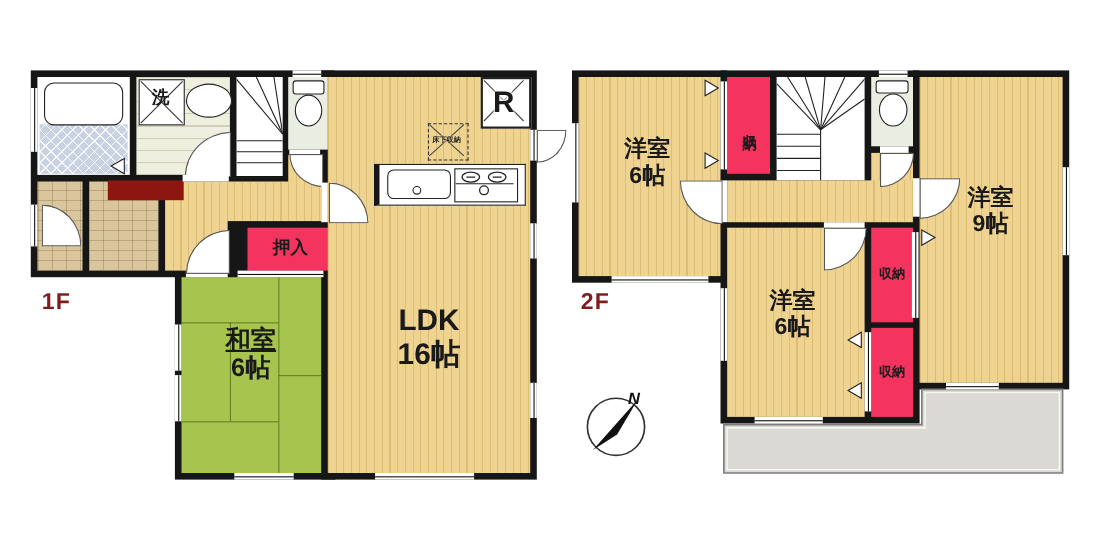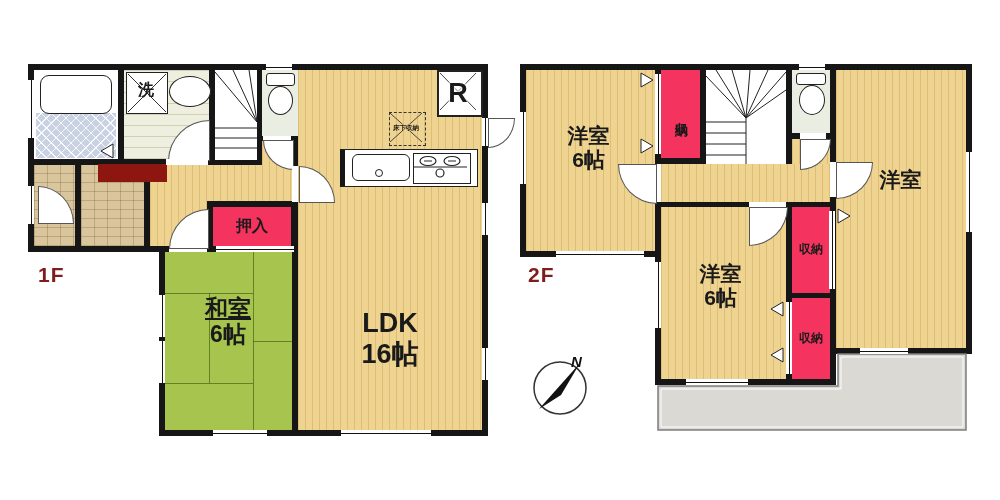--- a/index.html
+++ b/index.html
@@ -75,38 +75,38 @@
 
   <div class="floor-wood" style="left:262px;top:141px;width:30px;height:25px;"></div>
   <div class="floor-wood" style="left:150px;top:165px;width:142px;height:81px;"></div>
 
   <div class="floor-stone" style="left:34px;top:165px;width:41px;height:81px;"></div>
   <div class="floor-stone" style="left:81px;top:165px;width:63px;height:81px;"></div>
   <div class="mat" style="left:98px;top:164px;width:69px;height:18px;"></div>
   <div class="arc" style="left:38px;top:186px;width:34px;height:36px;border-radius:0 100% 0 0;"></div>
 
   <div class="wall" style="left:207px;top:201px;width:91px;height:47px;"></div>
-  <div class="closet" style="left:213px;top:207px;width:78px;height:39px;">
+  <div class="closet" style="left:225px;top:207px;width:78px;height:39px;">
     <span class="lbl" style="position:static;font-size:16px;">押入</span>
   </div>
 
   <div class="tatami" style="left:165px;top:252px;width:127px;height:178px;">
     <div class="tatami-line" style="left:88px;top:0;width:1px;height:178px;"></div>
     <div class="tatami-line" style="left:0;top:41px;width:88px;height:1px;"></div>
     <div class="tatami-line" style="left:0;top:131px;width:88px;height:1px;"></div>
     <div class="tatami-line" style="left:44px;top:41px;width:1px;height:90px;"></div>
     <div class="tatami-line" style="left:88px;top:89px;width:39px;height:1px;"></div>
   </div>
   <div class="lbl" style="left:183px;top:295px;width:90px;font-size:23px;">
     <span style="display:block;text-decoration:underline;">和室</span>
     <span style="display:block;">6帖</span>
   </div>
 
   <div class="floor-wood" style="left:298px;top:70px;width:184px;height:360px;"></div>
-  <div class="lbl" style="left:330px;top:276px;width:120px;font-size:27px;margin-top:32px;">
+  <div class="lbl" style="left:330px;top:276px;width:120px;font-size:27px;">
     <span style="display:block;">LDK</span>
     <span style="display:block;">16帖</span>
   </div>
 
   <div class="fixture" style="left:437px;top:70px;width:42px;height:43px;border-width:2px;">
     <svg class="abs" style="left:0;top:0;" width="38" height="39" viewBox="0 0 38 39">
         <line x1="1" y1="1" x2="37" y2="38" stroke="#444" stroke-width="1"></line>
         <line x1="37" y1="1" x2="1" y2="38" stroke="#444" stroke-width="1"></line>
       </svg>
     <div class="lbl" style="left:0;top:6px;width:38px;font-size:27px;text-shadow:0 0 3px #fff,0 0 3px #fff,0 0 3px #fff;">R</div>
@@ -203,20 +203,21 @@
   <div class="fixture" style="left:799px;top:85px;width:24px;height:28px;border-radius:50%;"></div>
   <div class="floor-white" style="left:800px;top:133px;width:26px;height:6px;"></div>
 
   <div class="floor-wood" style="left:792px;top:139px;width:38px;height:32px;"></div>
   <div class="floor-wood" style="left:661px;top:164px;width:169px;height:38px;"></div>
   <div class="arc" style="left:800px;top:139px;width:29px;height:29px;border-radius:0 0 100% 0;"></div>
 
   <div class="floor-wood" style="left:836px;top:70px;width:130px;height:278px;"></div>
   <div class="lbl" style="left:858px;top:168px;width:85px;font-size:21px;">
     <span style="display:block;">洋室</span>
+    <span style="display:block;">9帖</span>
   </div>
 
   <div class="closet" style="left:792px;top:207px;width:38px;height:86px;">
     <span class="lbl" style="position:static;font-size:12px;">収納</span>
   </div>
   <div class="winv" style="left:829px;top:211px;height:78px;background:#fff;"></div>
 
   <div class="floor-wood" style="left:661px;top:207px;width:125px;height:172px;"></div>
   <div class="lbl" style="left:678px;top:262px;width:85px;font-size:21px;">
     <span style="display:block;">洋室</span>

